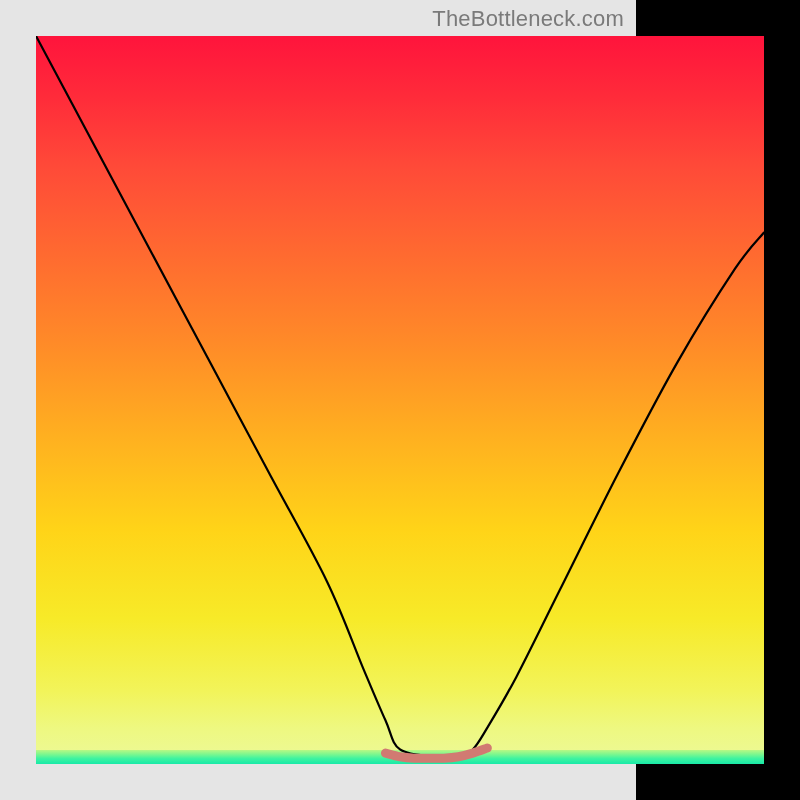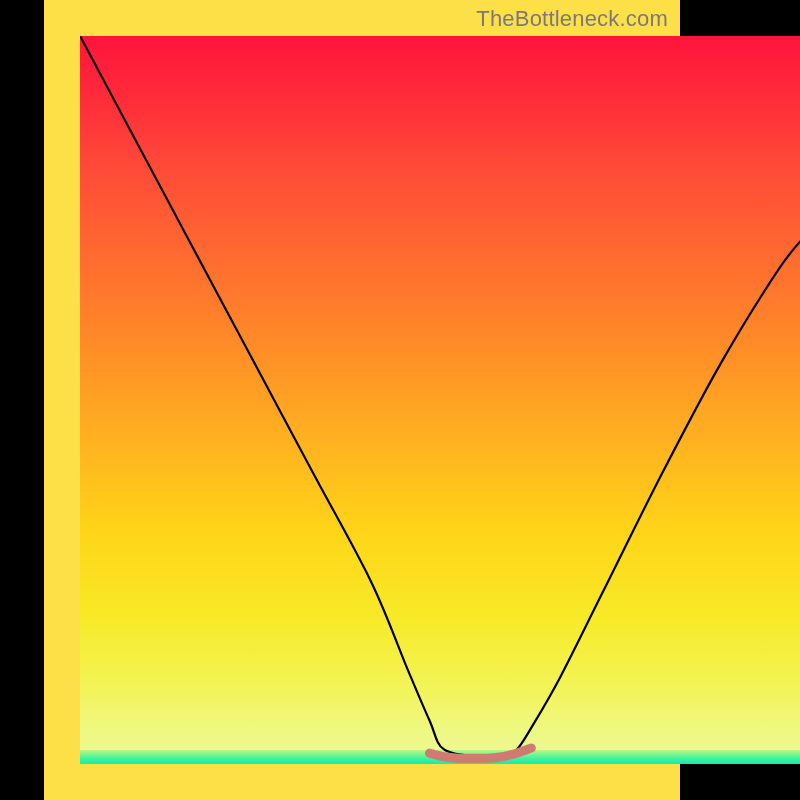--- a/index.html
+++ b/index.html
@@ -8,22 +8,21 @@
     width: 800px;
     height: 800px;
     background: #000;
     overflow: hidden;
     font-family: Arial, Helvetica, sans-serif;
   }
   .frame {
     position: relative;
     width: 636px;
     height: 800px;
-    background: #fde047;
-    margin-left: 44px;
+    background: #e5e5e5;
   }
   .plot-area {
     position: absolute;
     left: 36px;
     top: 36px;
     width: 728px;
     height: 728px;
     
     background: linear-gradient(
       to bottom,

